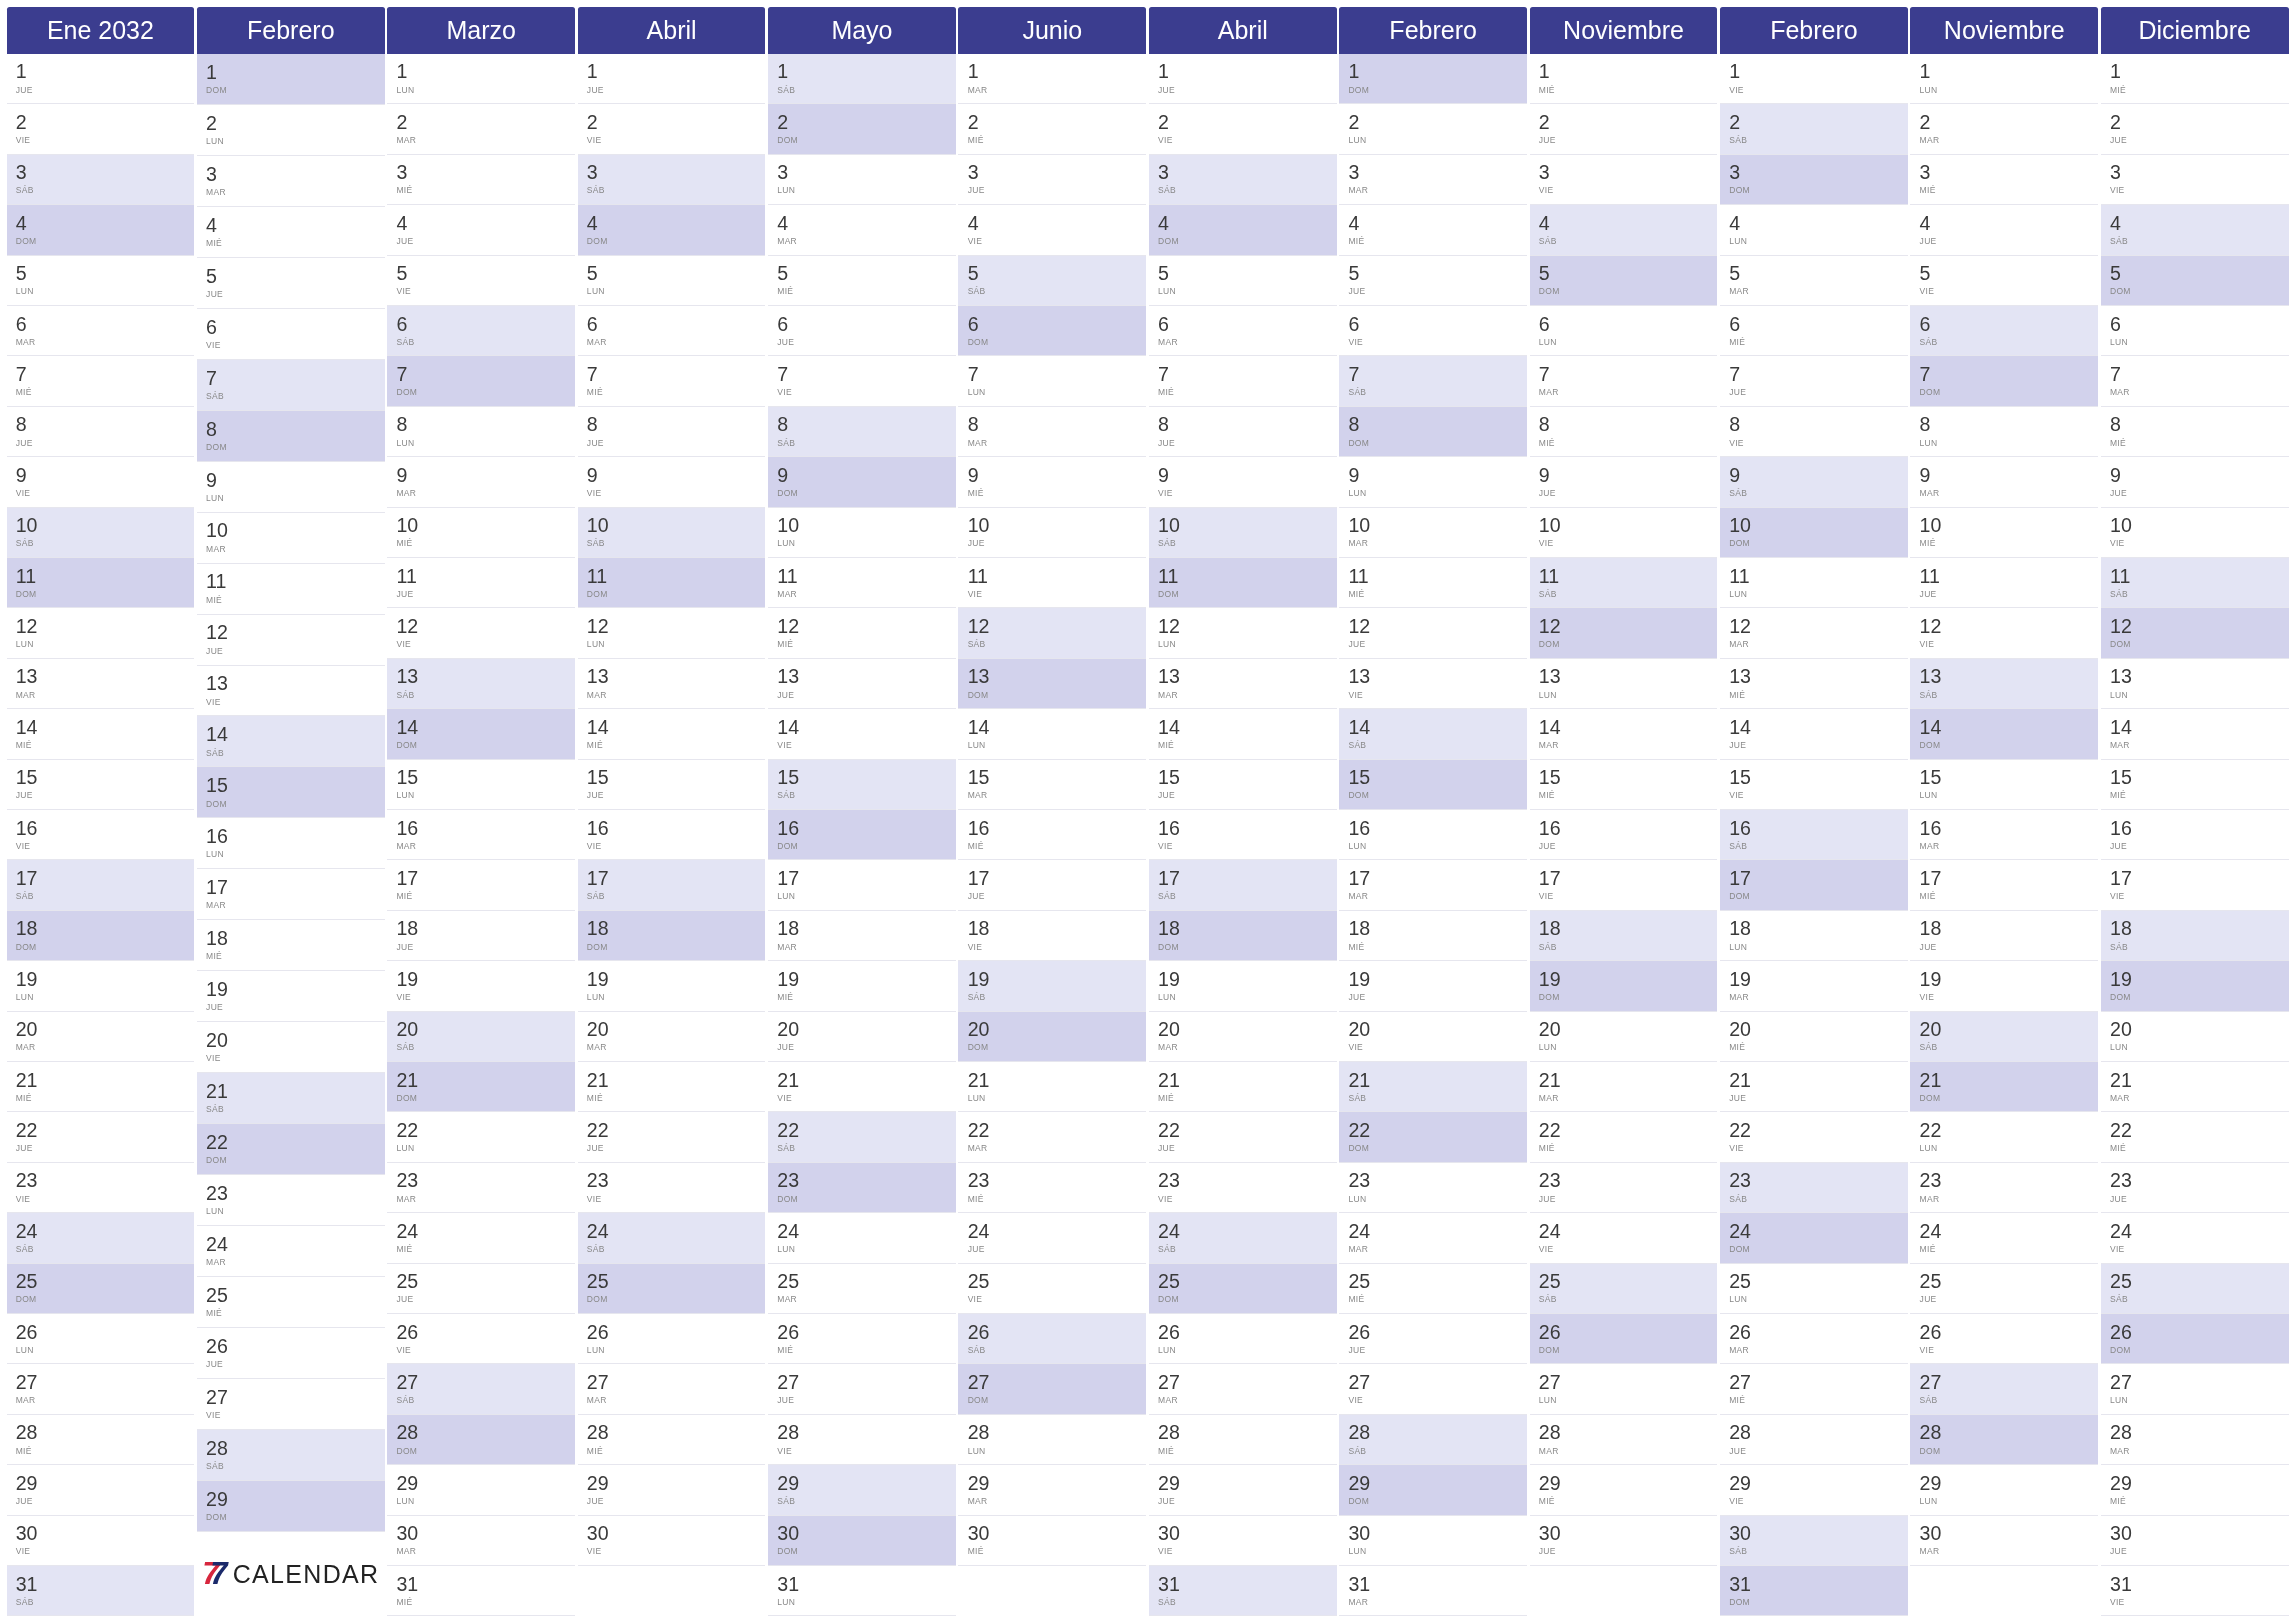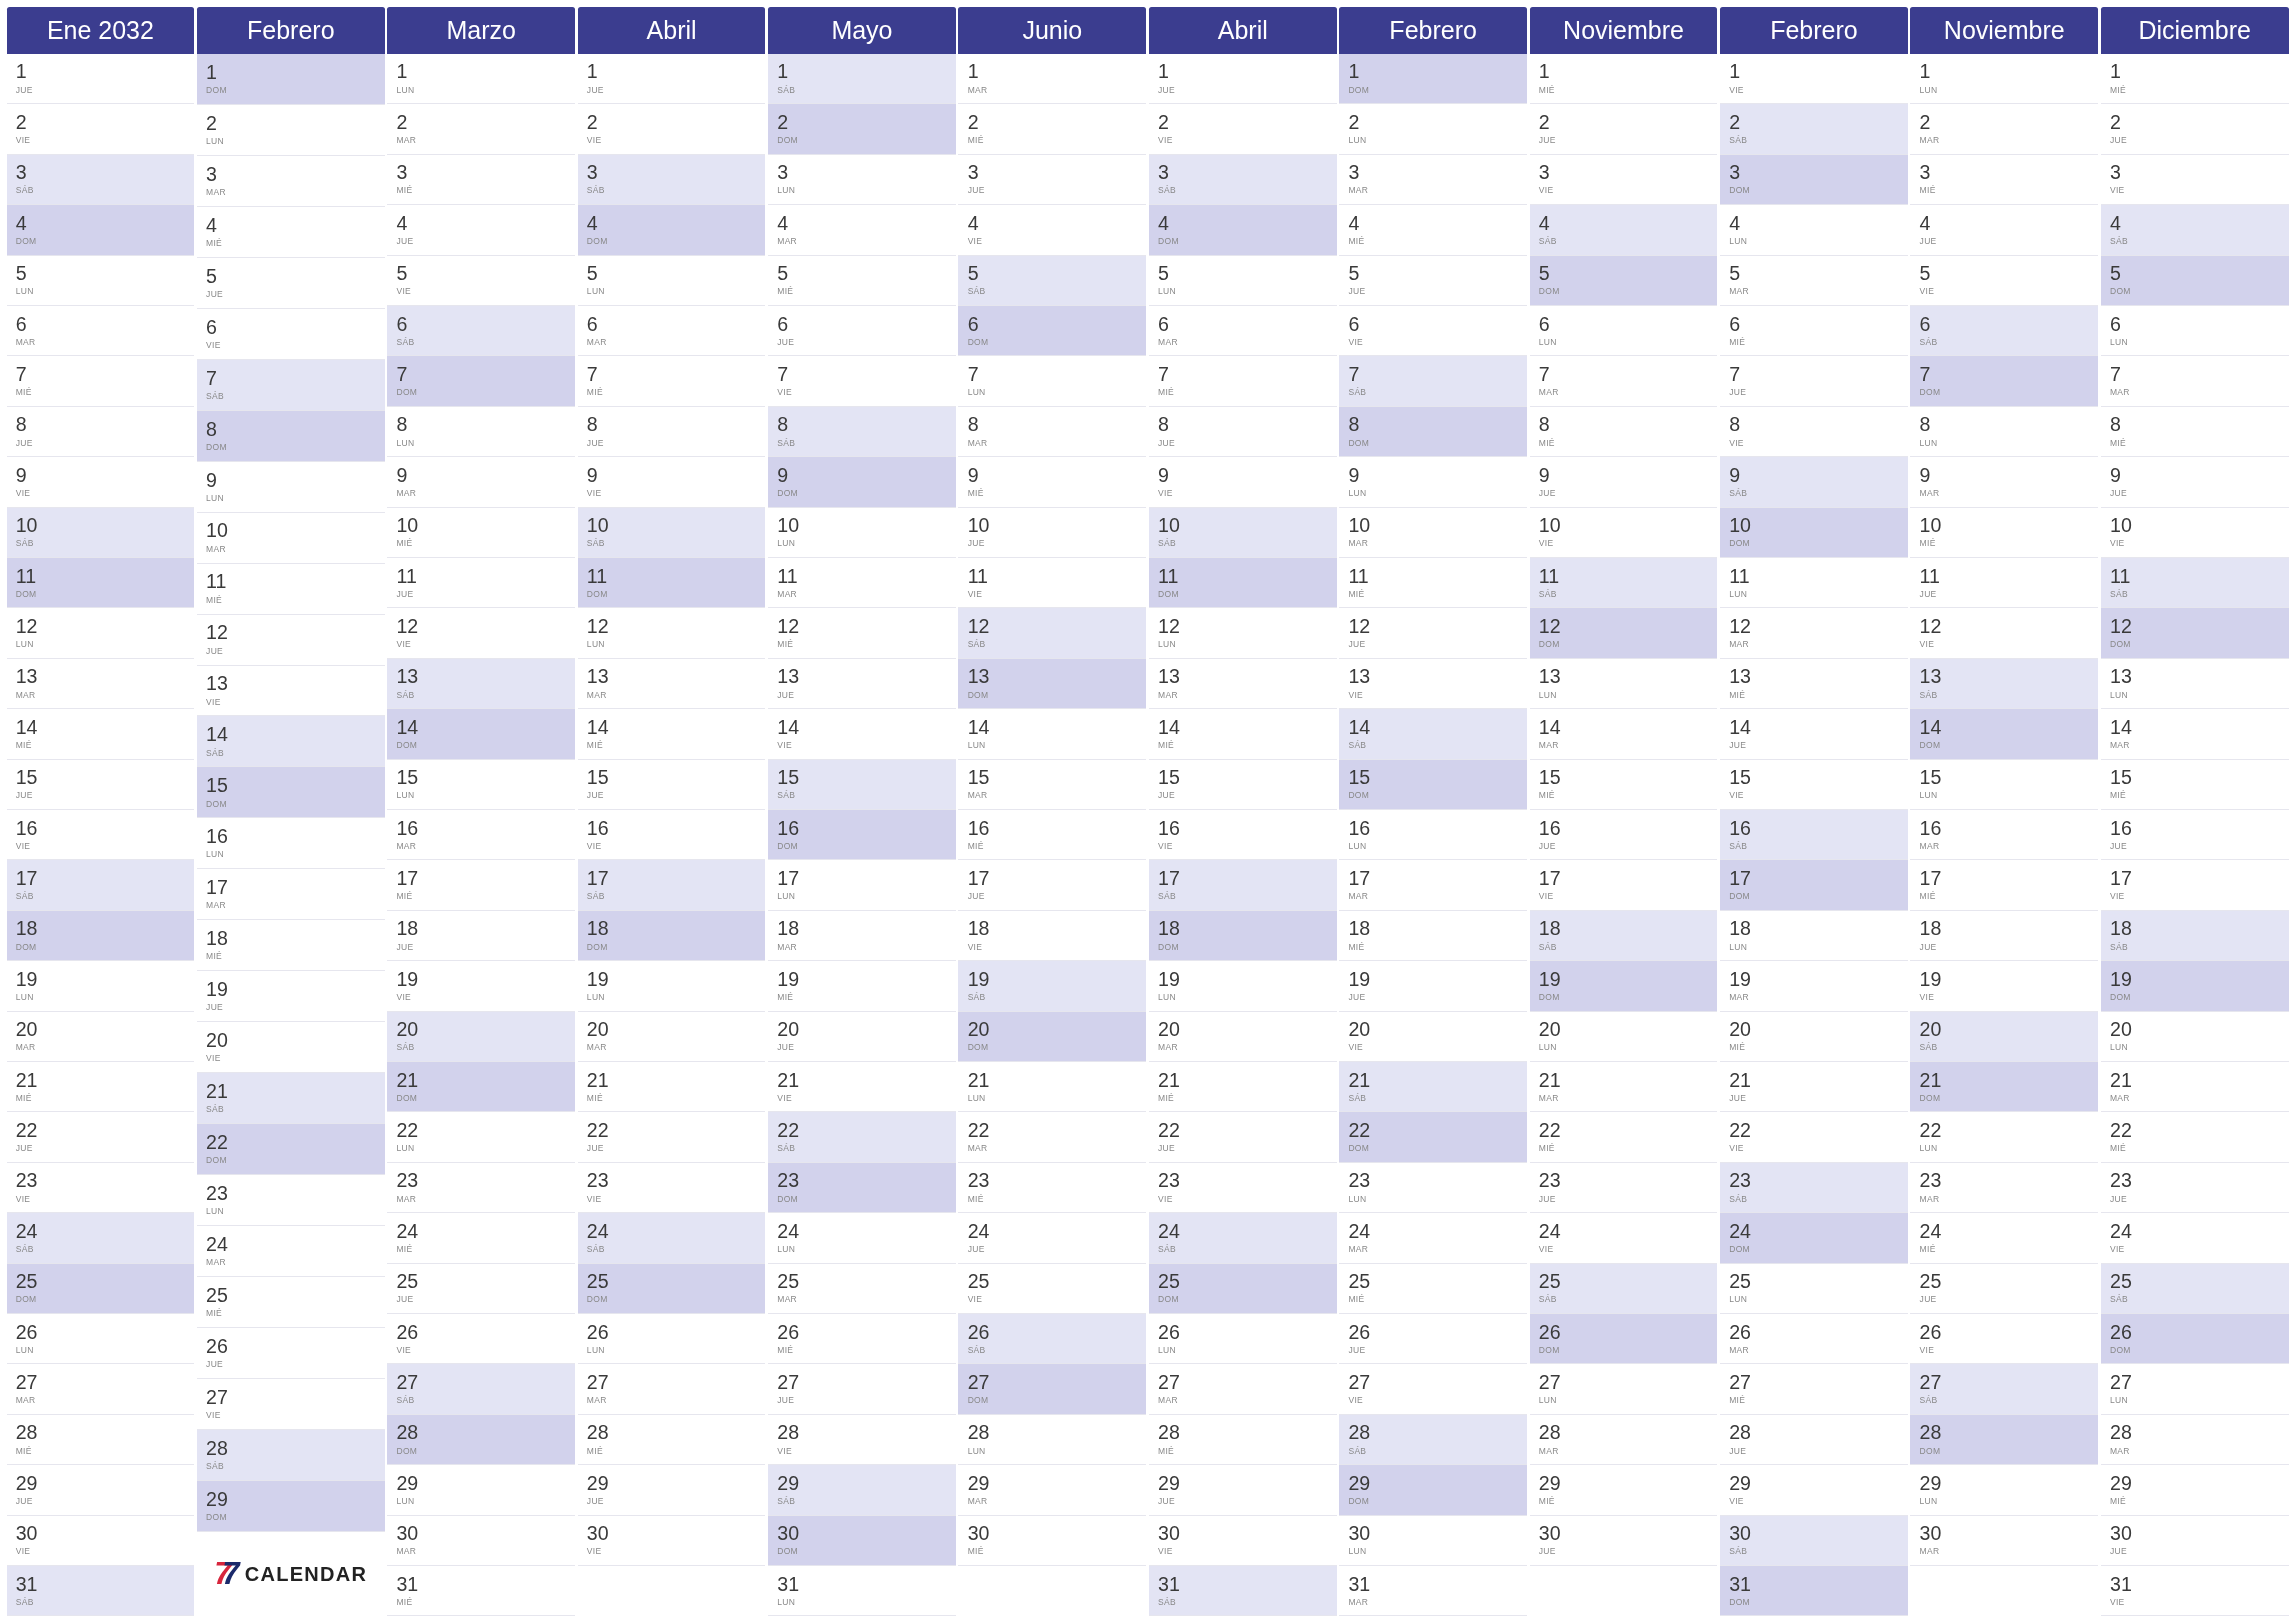--- a/index.html
+++ b/index.html
@@ -68,22 +68,22 @@
   }
   .logo-seven {
     font-size: 31px;
     font-weight: 900;
     font-style: italic;
     display: flex;
   }
   .logo-seven .s1 { color: #d7263d; }
   .logo-seven .s2 { color: #1b2a6b; margin-left: -9.2px; }
   .logo-text {
-    font-size: 20px;
-    font-weight: 700;
+    font-size: 25px;
+    font-weight: 400;
     letter-spacing: 1.3px;
     color: #222;
   }
 </style>
 </head>
 <body>
 
 <div class="calendar" id="cal">
     <div class="month">
       <div class="month-header">Ene 2032</div>

